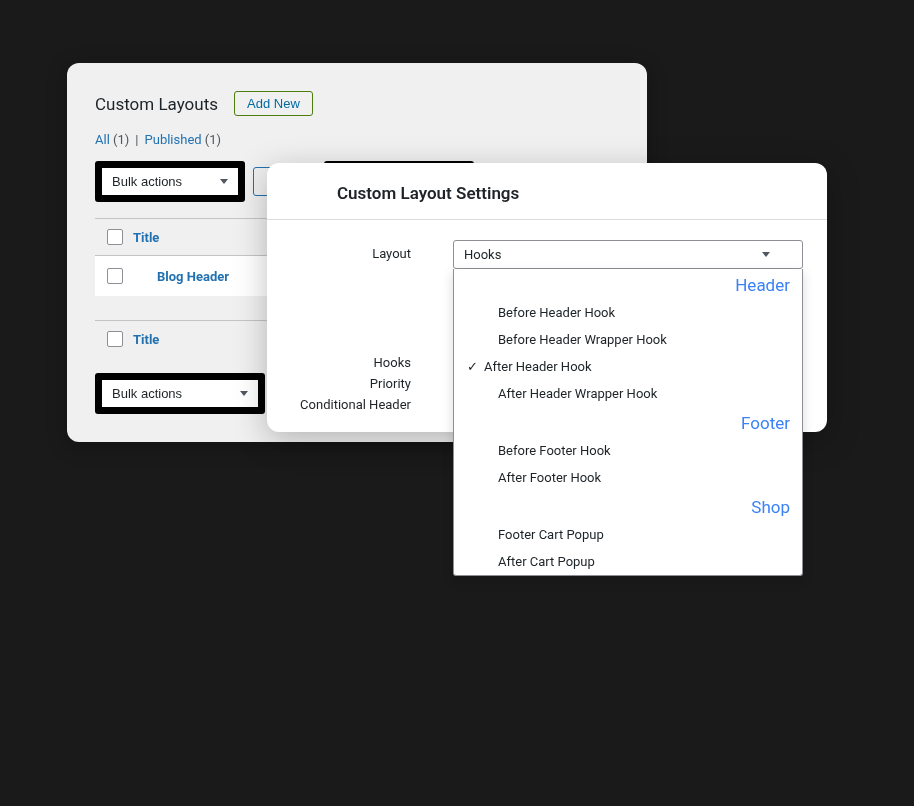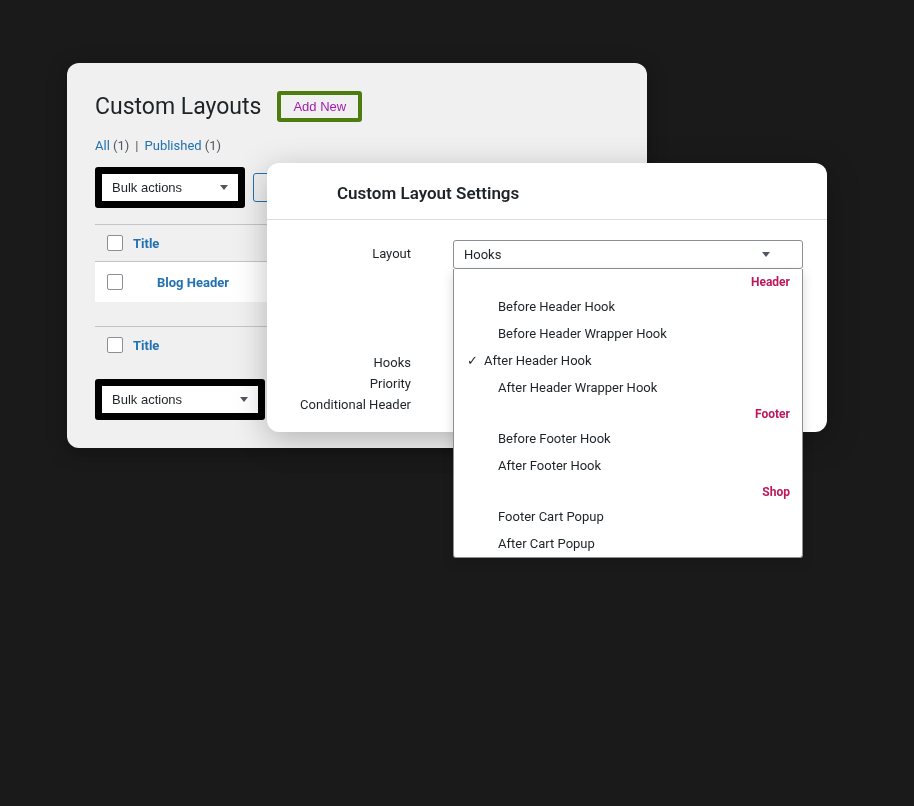--- a/index.html
+++ b/index.html
@@ -33,29 +33,29 @@
     }
 
     .card-back-title-row {
       display: flex;
       align-items: center;
       gap: 16px;
       margin-bottom: 16px;
     }
 
     .page-title {
-      font-size: 23px;
+      font-size: 17px;
       font-weight: 400;
       color: #1d2327;
     }
 
     .add-new-btn {
-      border: 4px solid #4d7c0f;
+      border: 1px solid #4d7c0f;
       background: transparent;
-      color: #a21caf;
+      color: #0369a1;
       padding: 4px 12px;
       border-radius: 3px;
       font-size: 13px;
       cursor: pointer;
     }
 
     .filter-links {
       display: flex;
       gap: 6px;
       align-items: flex-end;
@@ -229,23 +229,22 @@
       background: #fff;
       border: 1px solid #8c8f94;
       border-top: none;
       border-radius: 0 0 3px 3px;
       z-index: 100;
       box-shadow: 0 4px 12px rgba(0,0,0,0.15);
     }
 
     .dropdown-group-label {
       padding: 6px 12px 4px;
-      font-size: 12px;
-      color: #be185d;
-      font-weight: bold;
+      font-size: 17px;
+      color: #3b82f6;
     }
 
     .dropdown-item {
       padding: 6px 12px 6px 24px;
       font-size: 13px;
       color: #1d2327;
       cursor: pointer;
       display: flex;
       align-items: center;
       gap: 6px;

